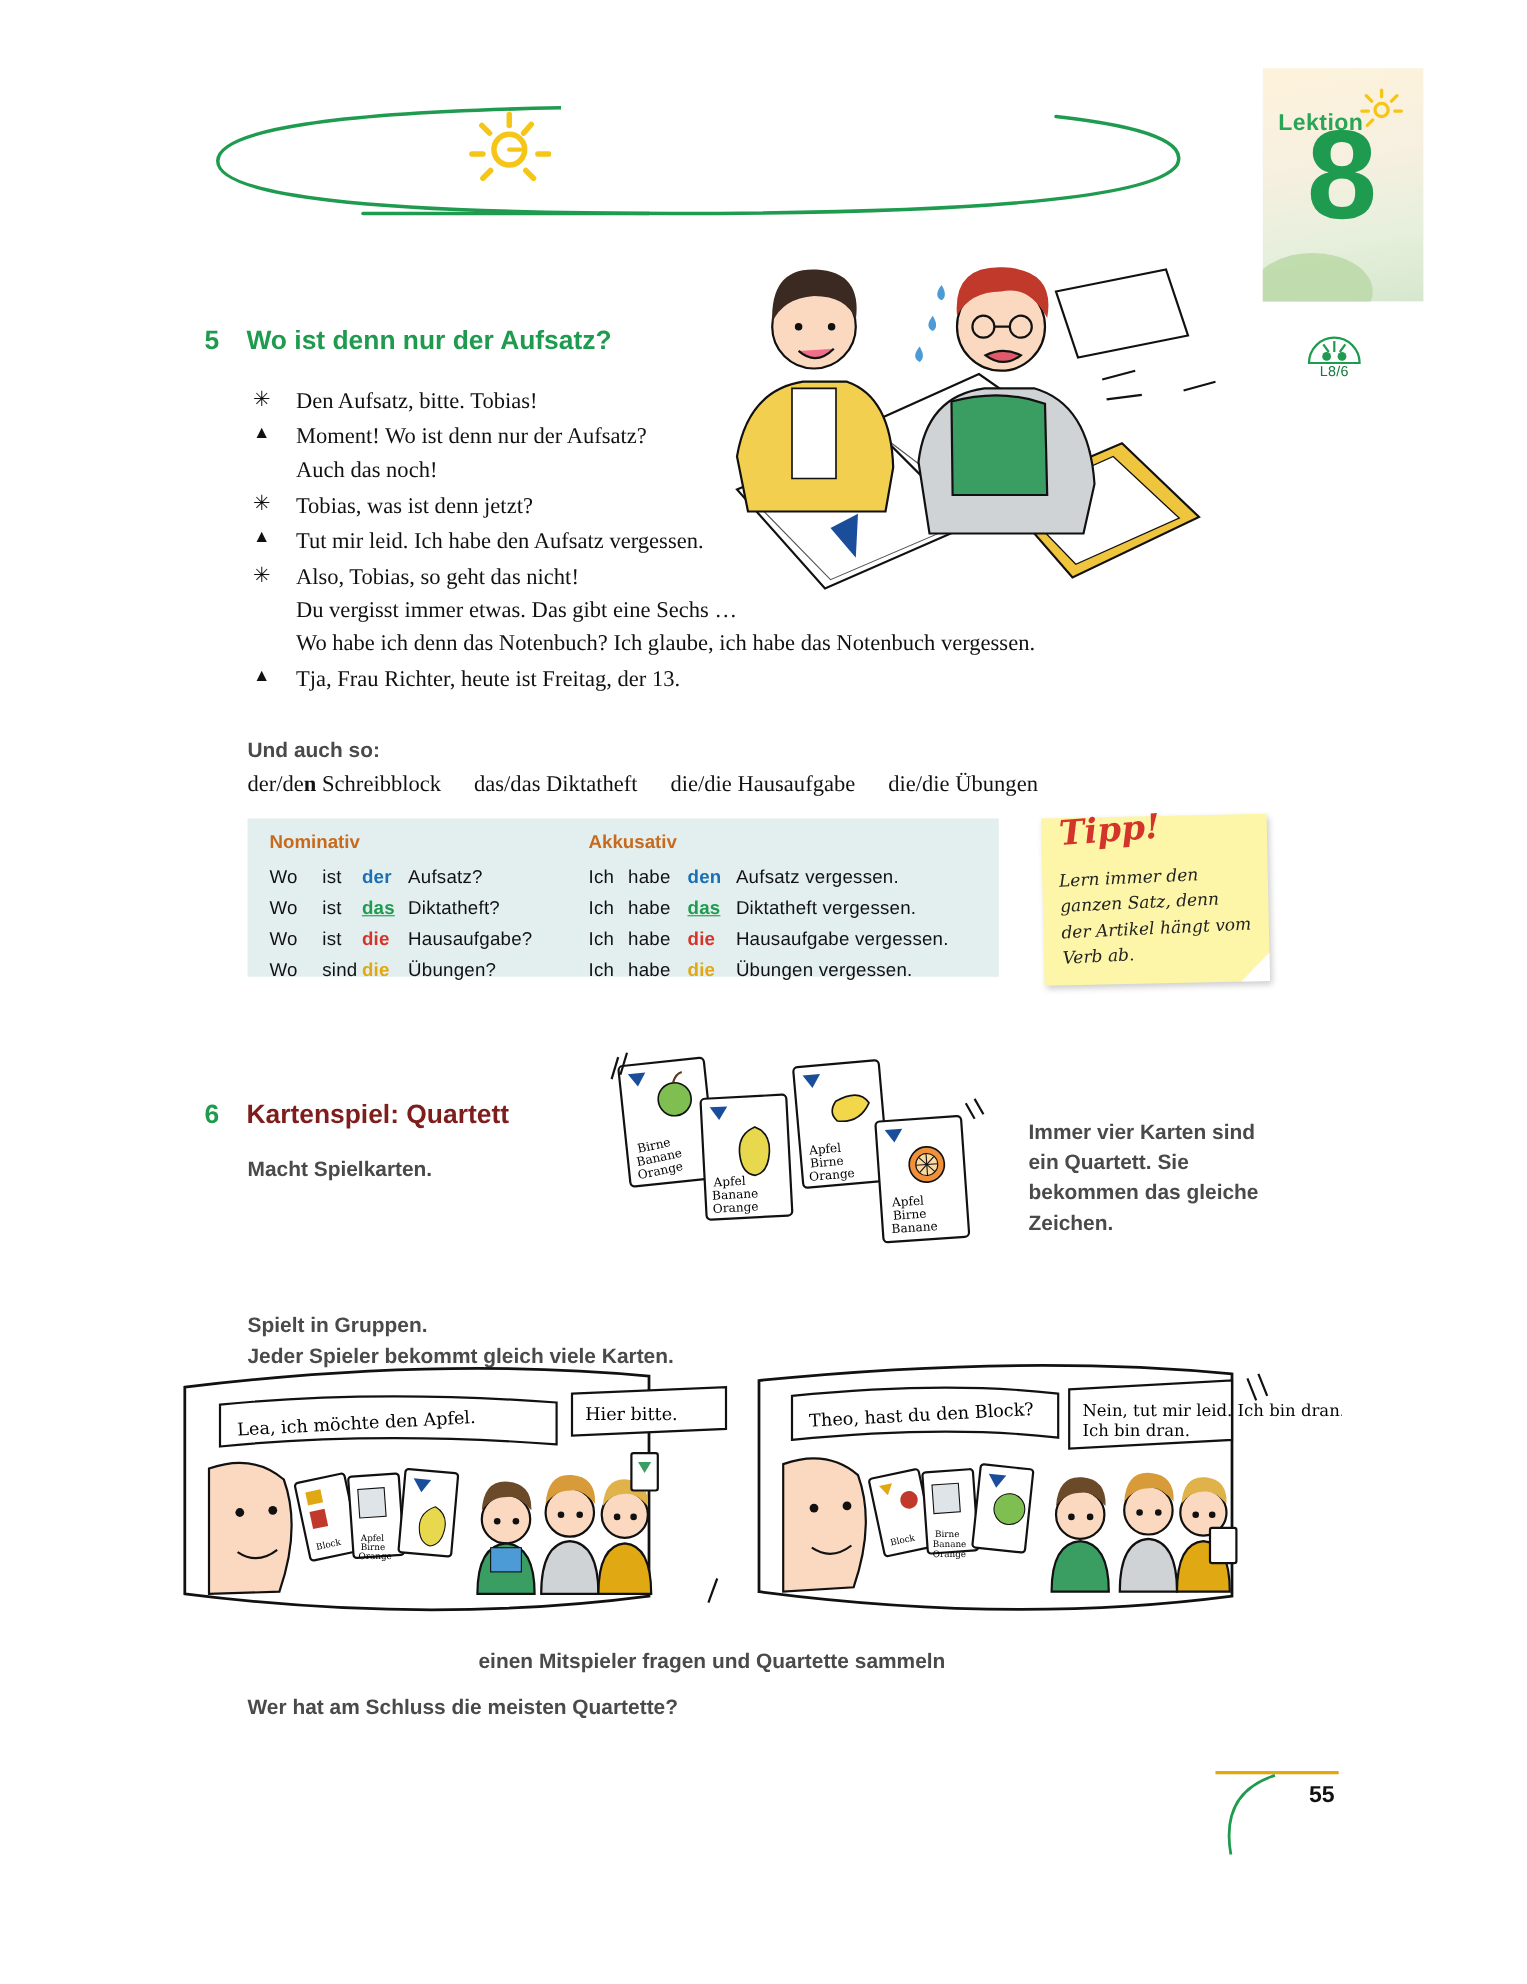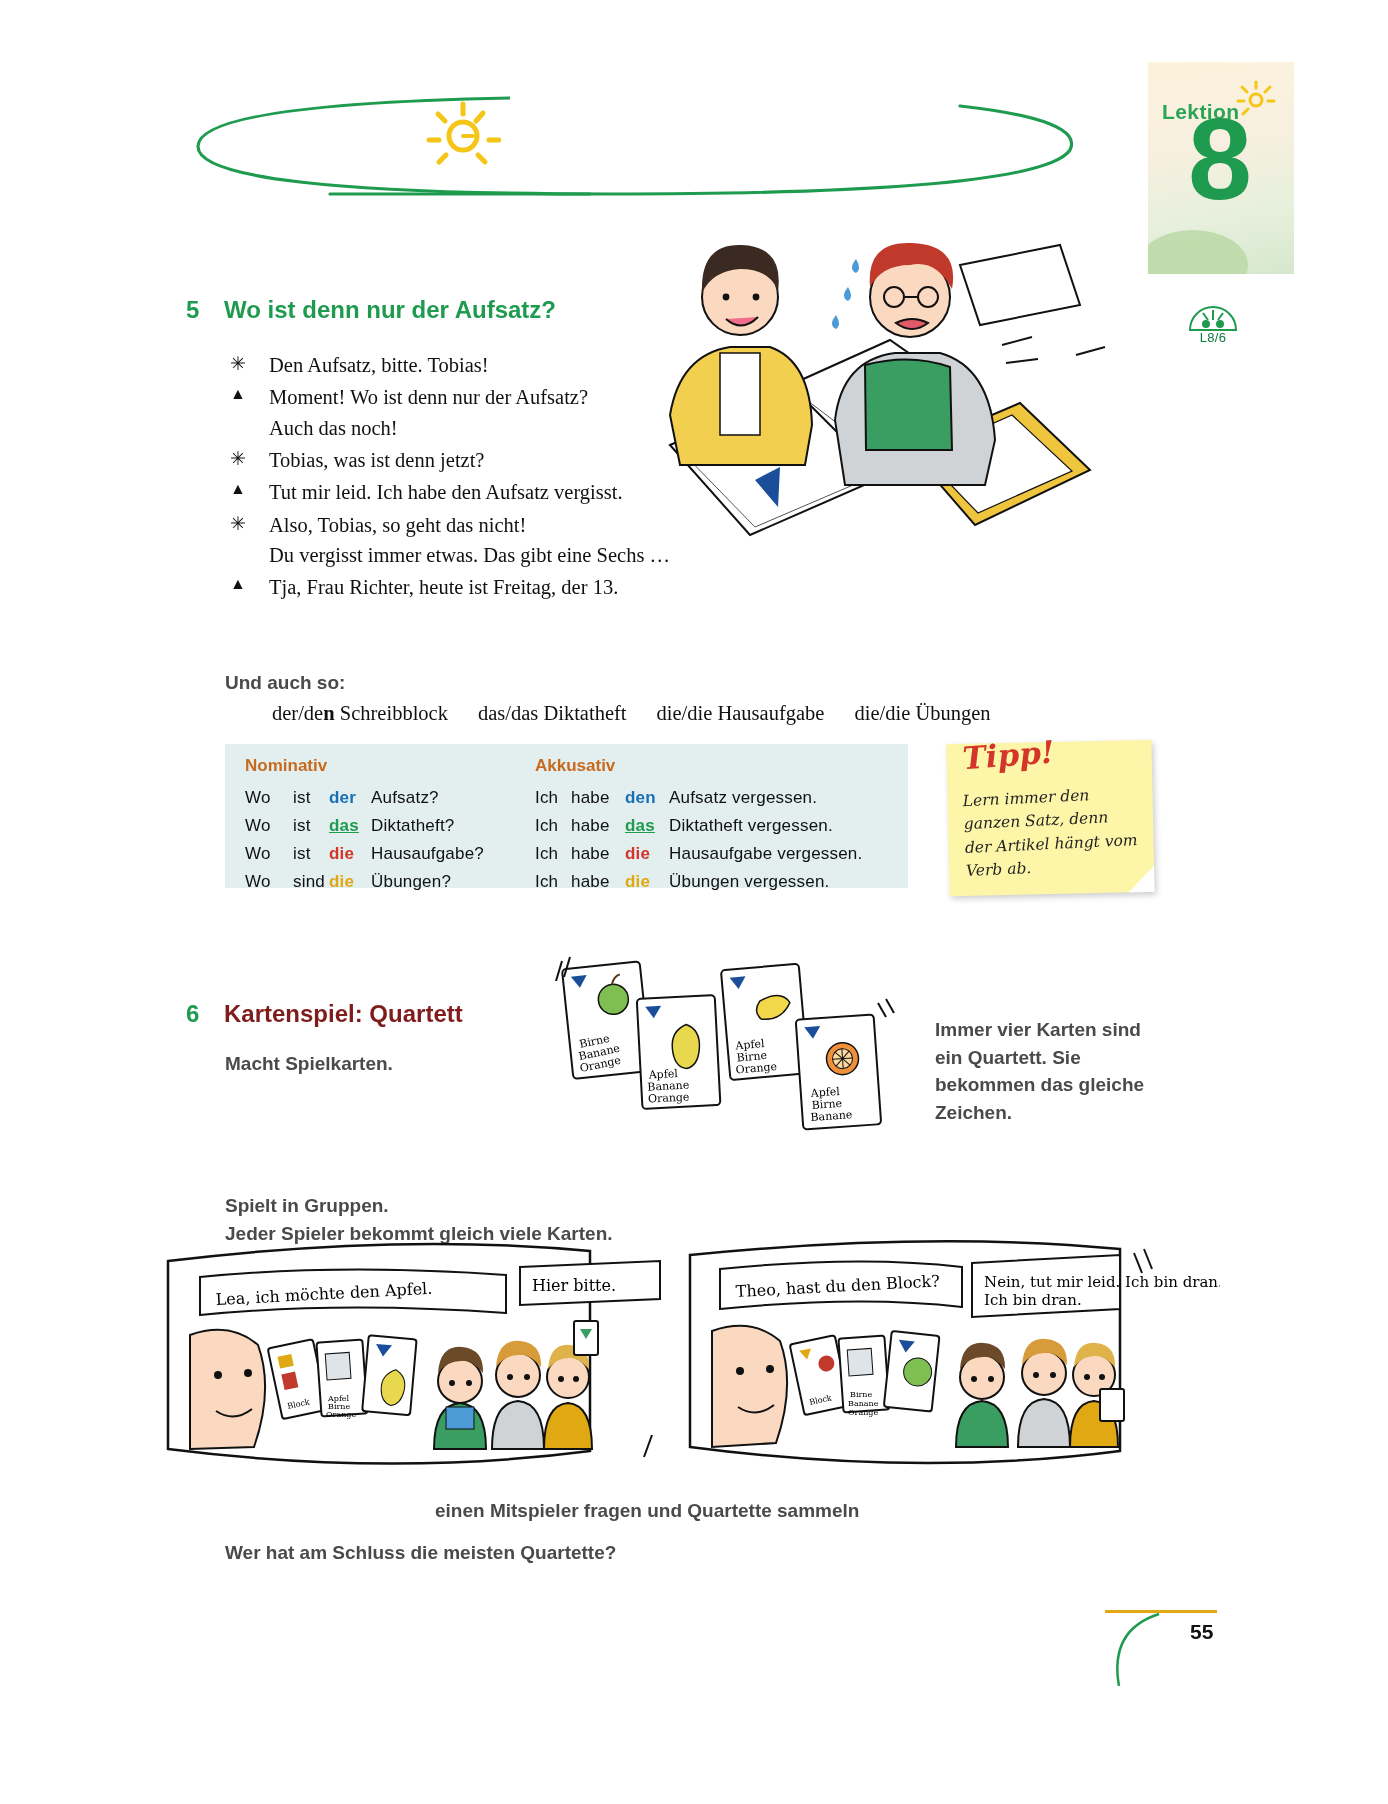--- a/index.html
+++ b/index.html
@@ -151,21 +151,20 @@
     font-family: "Liberation Sans", sans-serif;
   }
   .undauch-row {
     position: absolute;
     left: 225px;
     top: 702px;
     font-family: "Liberation Serif", serif;
     font-size: 20.5px;
     color: #111;
     white-space: nowrap;
-    margin-left: 47px;
   }
   .undauch-row span.gap { display: inline-block; width: 30px; }
   .undauch-row b { font-weight: bold; }
 
   
   .gram-box {
     position: absolute;
     left: 225px;
     top: 744px;
     width: 683px;
@@ -413,26 +412,27 @@
     <span class="marker tri">▲</span>
     <span>Moment! Wo ist denn nur der Aufsatz?</span>
     <span class="cont">Auch das noch!</span>
   </div>
   <div class="line">
     <span class="marker star">✳</span>
     <span>Tobias, was ist denn jetzt?</span>
   </div>
   <div class="line">
     <span class="marker tri">▲</span>
-    <span>Tut mir leid. Ich habe den Aufsatz vergisst.</span>
+    <span>Tut mir leid. Ich habe den Aufsatz vergessen.</span>
   </div>
   <div class="line">
     <span class="marker star">✳</span>
     <span>Also, Tobias, so geht das nicht!</span>
     <span class="cont">Du vergisst immer etwas. Das gibt eine Sechs …</span>
+    <span class="cont">Wo habe ich denn das Notenbuch? Ich glaube, ich habe das Notenbuch vergessen.</span>
   </div>
   <div class="line">
     <span class="marker tri">▲</span>
     <span>Tja, Frau Richter, heute ist Freitag, der 13.</span>
   </div>
 </div>
 
 <div class="illus" style="left:660px; top:235px;">
   <svg width="470" height="355" viewBox="0 0 470 355">
 

